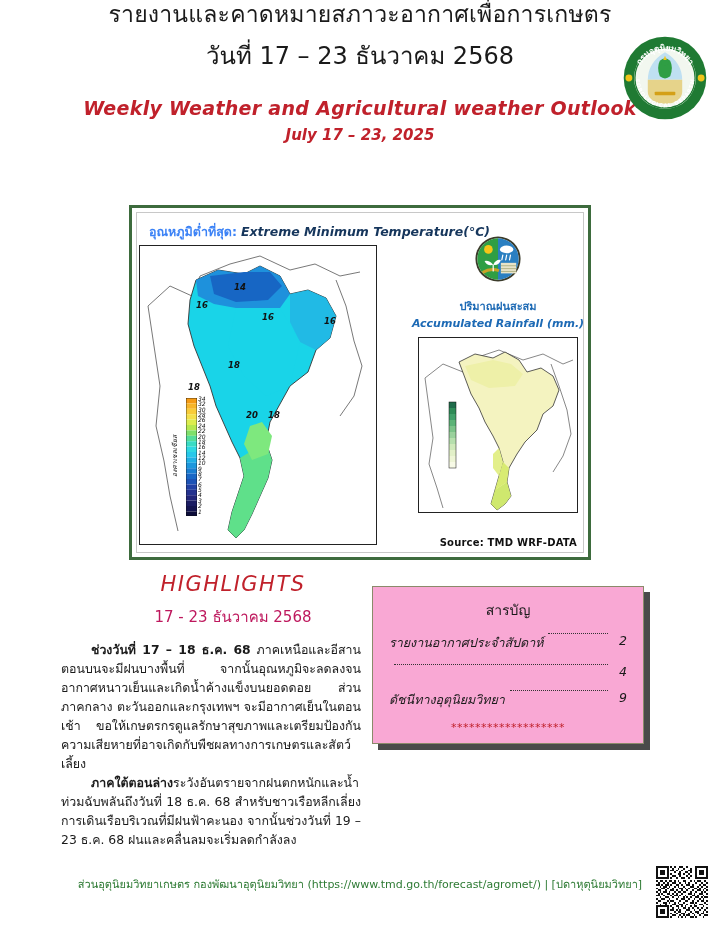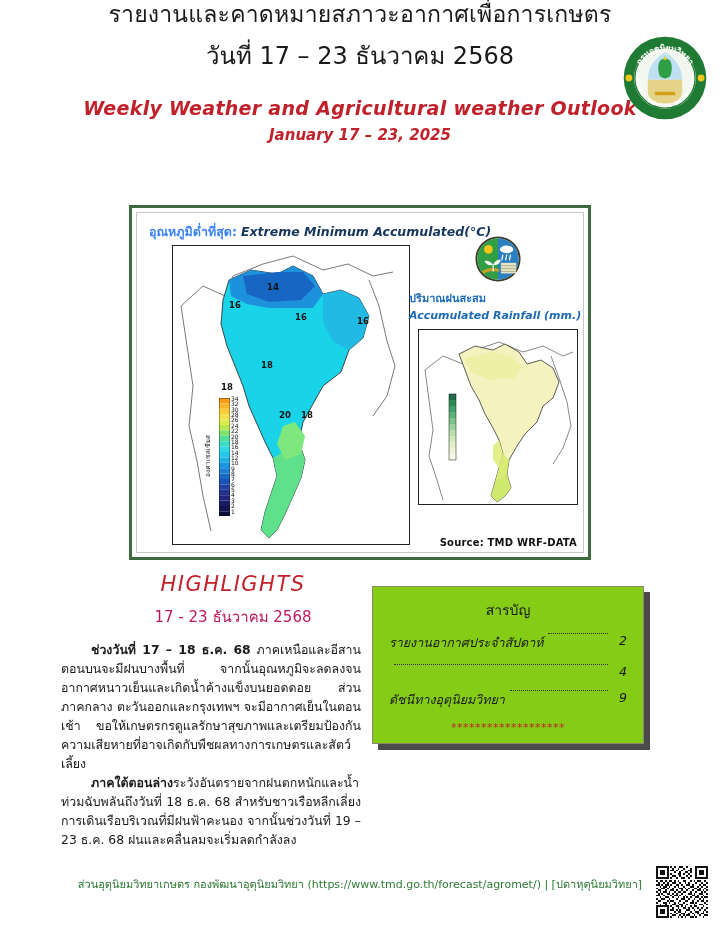--- a/index.html
+++ b/index.html
@@ -36,26 +36,26 @@
     padding: 4px;
   }
   .map-panel-inner { width: 100%; height: 100%; border: 1px solid #c8c8c8; position: relative; background:#fff; }
   .map-title {
     position: absolute; left: 12px; top: 9px; font-size: 12.5px; white-space: nowrap;
   }
   .map-title .th { color: #3b82f6; font-weight: bold; }
   .map-title .en { color: #16365c; font-style: italic; font-weight: bold; }
 
   .temp-map-box {
-    position: absolute; left: 35px; top: 32px; width: 238px; height: 300px;
-    border: 1.5px solid #222; background: #ffffff; overflow: hidden;
+    position: absolute; left: 2px; top: 32px; width: 238px; height: 300px;
+    border: 1.5px solid #222; background: #ffffff; overflow: hidden; font-style: italic;
   }
   .rain-side { position: absolute; left: 272px; top: 22px; width: 178px; height: 312px; }
   .agromet-logo { width: 48px; height: 48px; margin: 0 auto; display:block; }
-  .rain-title { margin-top: 6px; }
+  .rain-title { text-align: center; margin-top: 14px; }
   .rain-title .th { font-size: 11px; color: #1d6ab5; font-weight: bold; display:block;}
   .rain-title .en { font-size: 11px; color: #1d6ab5; font-style: italic; font-weight: bold; display:block; margin-top:2px;}
   .rain-map-box {
     margin: 7px auto 0; width: 160px; height: 176px;
     border: 1.5px solid #222; background: #fff; position: relative; overflow: hidden;
   }
   .source-text {
     position:absolute; right: 6px; bottom: 4px; font-size: 10px; font-weight: bold; color:#111;
     letter-spacing: .2px;
   }
@@ -84,21 +84,21 @@
   }
   .body-text p { text-indent: 30px; }
   .body-text b { font-weight: bold; }
 
   
   .toc-shadow {
     position:absolute; left: 378px; top: 592px; width: 272px; height: 158px; background: #4a4a4a;
   }
   .toc {
     position: absolute; left: 372px; top: 586px; width: 272px; height: 158px;
-    background: #84cc16; border: 1px solid #8a8a6a; padding: 12px 16px 0 16px;
+    background: #f9a8d4; border: 1px solid #8a8a6a; padding: 12px 16px 0 16px;
   }
   .toc-title { text-align: center; font-size: 14px; color: #1a1a1a; margin-bottom: 12px; }
   .toc-row { display: flex; align-items: flex-start; font-size: 12.5px; margin-bottom: 11px; color:#1a1a1a; }
   .toc-label { font-style: italic; white-space: nowrap; }
   .toc-dots { flex: 1; border-bottom: 1.6px dotted #333; margin: 0 5px 3px 5px; }
   .toc-page { font-style: italic; width: 14px; text-align: right; }
   .toc-stars { text-align: center; color: #c0212b; font-size: 11px; letter-spacing: .5px; margin-top: 4px; }
 
   
   .footer-line {
@@ -107,21 +107,21 @@
   }
   .qr { position: absolute; right: 12px; top: 866px; width: 52px; height: 52px; }
 </style>
 </head>
 <body>
 
 <div class="header">
   <div class="title-th">รายงานและคาดหมายสภาวะอากาศเพื่อการเกษตร</div>
   <div class="title-date-th">วันที่ 17 – 23 ธันวาคม 2568</div>
   <div class="title-en">Weekly Weather and Agricultural weather Outlook</div>
-  <div class="title-date-en">January 17 – 23, 2025</div>
+  <div class="title-date-en">July 17 – 23, 2025</div>
 </div>
 
 <svg class="tmd-logo" viewBox="0 0 100 100">
   <circle cx="50" cy="50" r="48" fill="#1f7a33"></circle>
   <circle cx="50" cy="50" r="36" fill="#f2f7ef"></circle>
   <circle cx="50" cy="50" r="35" fill="none" stroke="#1f7a33" stroke-width="1.5"></circle>
   <path d="M50 20 C36 28 30 40 30 52 L70 52 C70 40 64 28 50 20 Z" fill="#bfe0f2"></path>
   <path d="M30 52 L70 52 L70 66 C70 74 62 80 50 80 C38 80 30 74 30 66 Z" fill="#e6d38a"></path>
   <path d="M44 30 q6 -6 12 0 q4 8 0 18 q-6 5 -12 0 q-4 -10 0 -18z" fill="#2f9e44"></path>
   <circle cx="50" cy="32" r="4" fill="#2f9e44"></circle>
@@ -137,21 +137,21 @@
   <text font-size="6" fill="#ffffff" font-weight="bold" letter-spacing="1.2" font-family="'DejaVu Sans',sans-serif">
     <textPath href="#arcBot" startOffset="50%" text-anchor="middle">METEOROLOGICAL DEPARTMENT</textPath>
   </text>
 </svg>
 
 <div class="map-panel">
  <div class="map-panel-inner">
 
   <div class="map-title">
     <span class="th">อุณหภูมิต่ำที่สุด:</span>
-    <span class="en">Extreme Minimum Accumulated(°C)</span>
+    <span class="en">Extreme Minimum Temperature(°C)</span>
   </div>
 
   <div class="temp-map-box">
     <svg viewBox="0 0 238 300" width="238" height="300">
       <rect width="238" height="300" fill="#ffffff"></rect>
 
       <path d="M8 60 L30 40 L52 50 L60 30 L90 18 L120 10 L150 24 L175 18 L200 30 L220 26" fill="none" stroke="#555" stroke-width="0.8"></path>
       <path d="M196 34 L206 60 L214 95 L222 120 L214 150 L200 170" fill="none" stroke="#555" stroke-width="0.8"></path>
       <path d="M8 60 L14 100 L20 140 L16 180 L24 215 L30 250 L38 285" fill="none" stroke="#555" stroke-width="0.8"></path>
 

